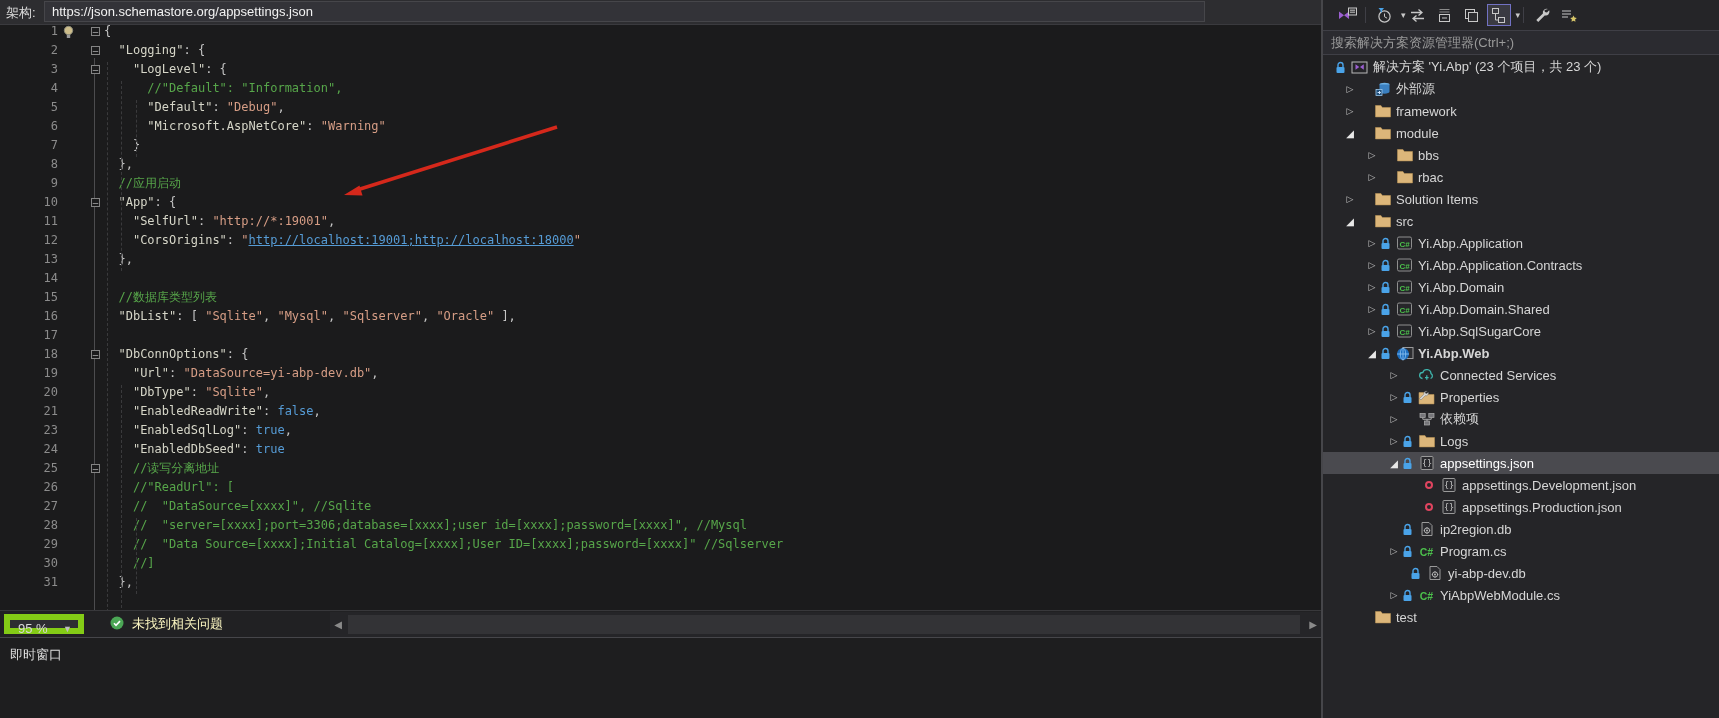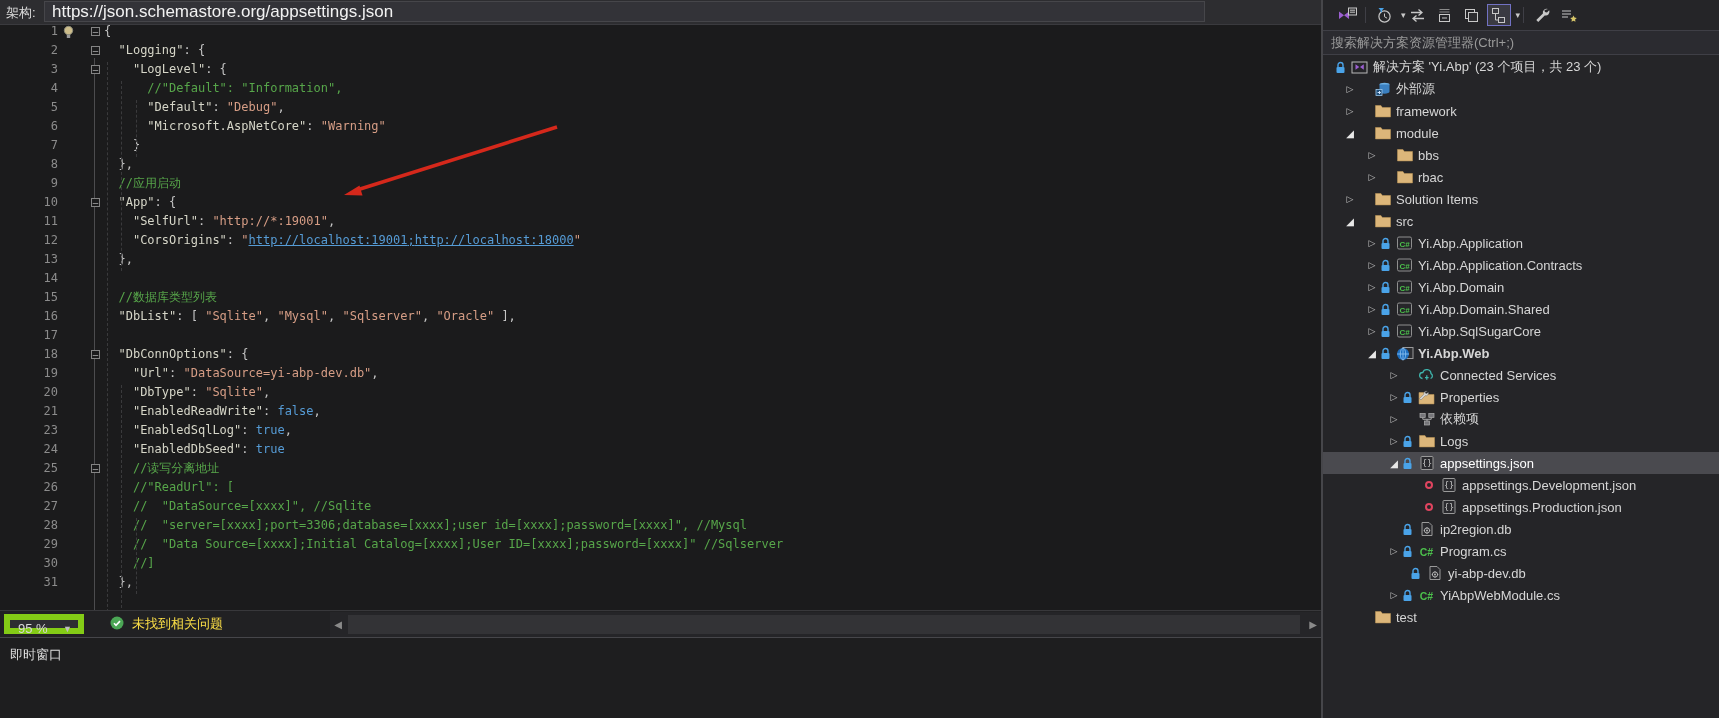--- a/index.html
+++ b/index.html
@@ -3,40 +3,40 @@
 <meta charset="utf-8">
 <style>
   html,body{margin:0;padding:0}
   body{width:1719px;height:718px;background:#1b1b1c;overflow:hidden;position:relative;
        font-family:"Liberation Sans",sans-serif;-webkit-font-smoothing:antialiased}
   
   #editor{position:absolute;left:0;top:0;width:1321px;height:718px;background:#1b1b1c}
   #schemabar{position:absolute;left:0;top:0;width:1321px;height:24px;background:#2d2d30;border-bottom:1px solid #3a3a3e}
   #schemalabel{position:absolute;left:6px;top:4px;color:#dcdcdc;font-size:13px}
   #schemacombo{position:absolute;left:44px;top:1px;width:1161px;height:21px;background:#333338;border:1px solid #46464a;
-               box-sizing:border-box;color:#f2f2f2;font-size:17px;line-height:19px;padding-left:7px;white-space:nowrap;overflow:hidden}
+               box-sizing:border-box;color:#f2f2f2;font-size:13px;line-height:19px;padding-left:7px;white-space:nowrap;overflow:hidden}
   #code{position:absolute;left:0;top:22px;width:1321px;height:588px;overflow:hidden}
   .code-line{display:flex;height:19px;line-height:19px;font-family:"DejaVu Sans Mono",monospace;font-size:12px;white-space:pre}
   .ln{width:58px;text-align:right;color:#8c8c8c;flex:none}
   .mid{width:30px;flex:none;position:relative}
   .mid svg{position:absolute;left:4px;top:3px}
   .fold{width:16px;flex:none;position:relative}
   .fbox{position:absolute;left:3px;top:5px;width:9px;height:9px;border:1px solid #848484;background:#1b1b1c;
         color:#c8c8c8;font-size:9px;line-height:8px;text-align:center;box-sizing:border-box}
   .tk-p{color:#c5c5c5}.tk-k{color:#d6d6c8}.tk-s{color:#d69d85}.tk-c{color:#57a64a}
   .tk-b{color:#569cd6}.tk-l{color:#569cd6;text-decoration:underline}
   .guide{position:absolute;width:0;border-left:1px dashed #3a3a3c}
   #foldline{position:absolute;left:94px;top:36px;height:566px;width:0;border-left:1px solid #4c4c4e}
   #arrow{position:absolute;left:0;top:0;pointer-events:none}
   
   #bottombar{position:absolute;left:0;top:610px;width:1321px;height:27px;background:#212123;border-top:1px solid #38383b}
   #zoomcombo{position:absolute;left:4px;top:3px;width:80px;height:20px;background:#2d2d31;border:6px solid #84cc16;
              box-sizing:border-box;color:#d8d8d8;font-size:13px;line-height:18px;padding-left:8px}
   #zoomcaret{position:absolute;right:6px;top:0;color:#c0c0c0;font-size:9px;line-height:18px}
-  #health{position:absolute;left:110px;top:4px;display:flex;align-items:center;gap:8px;color:#fde047;font-size:13px}
+  #health{position:absolute;left:110px;top:4px;display:flex;align-items:center;gap:8px;color:#fef9c3;font-size:13px}
   #hsb{position:absolute;left:330px;top:1px;width:991px;height:25px;background:#252528}
   #hsb .thumb{position:absolute;left:18px;top:3px;height:19px;width:952px;background:#333336}
   .sbarrow{position:absolute;top:0;width:16px;height:25px;color:#8a8a8a;font-size:10px;line-height:25px;text-align:center}
   
   #immediate{position:absolute;left:0;top:637px;width:1321px;height:81px;background:#1e1e1f;border-top:1px solid #46464a}
   #immediate .title{position:absolute;left:10px;top:8px;color:#dcdcdc;font-size:13px}
   
   #divider{position:absolute;left:1321px;top:0;width:2px;height:718px;background:#46464a}
   #sepanel{position:absolute;left:1323px;top:0;width:396px;height:718px;background:#252528}
   #setoolbar{position:absolute;left:0;top:0;width:100%;height:30px;display:flex;align-items:center;padding-left:12px;box-sizing:border-box}

